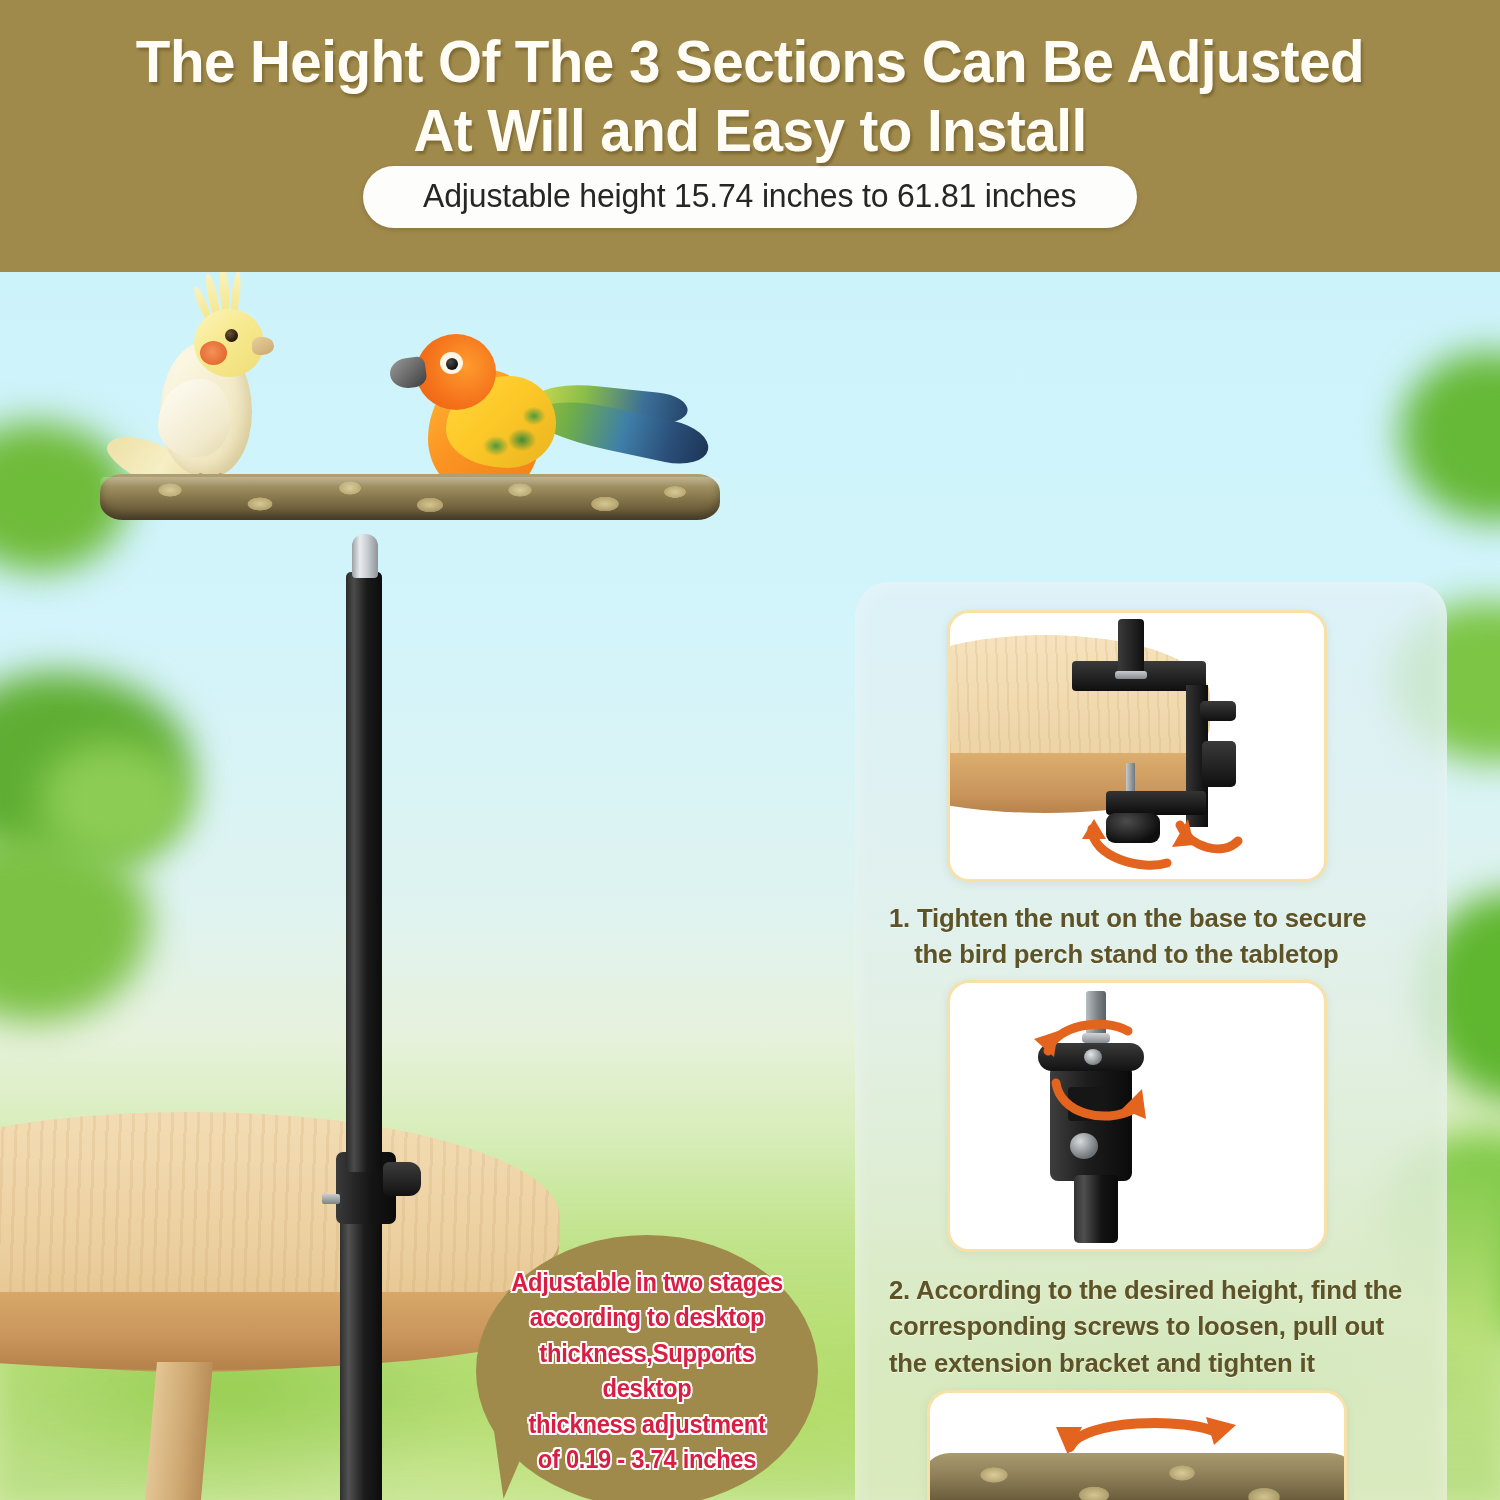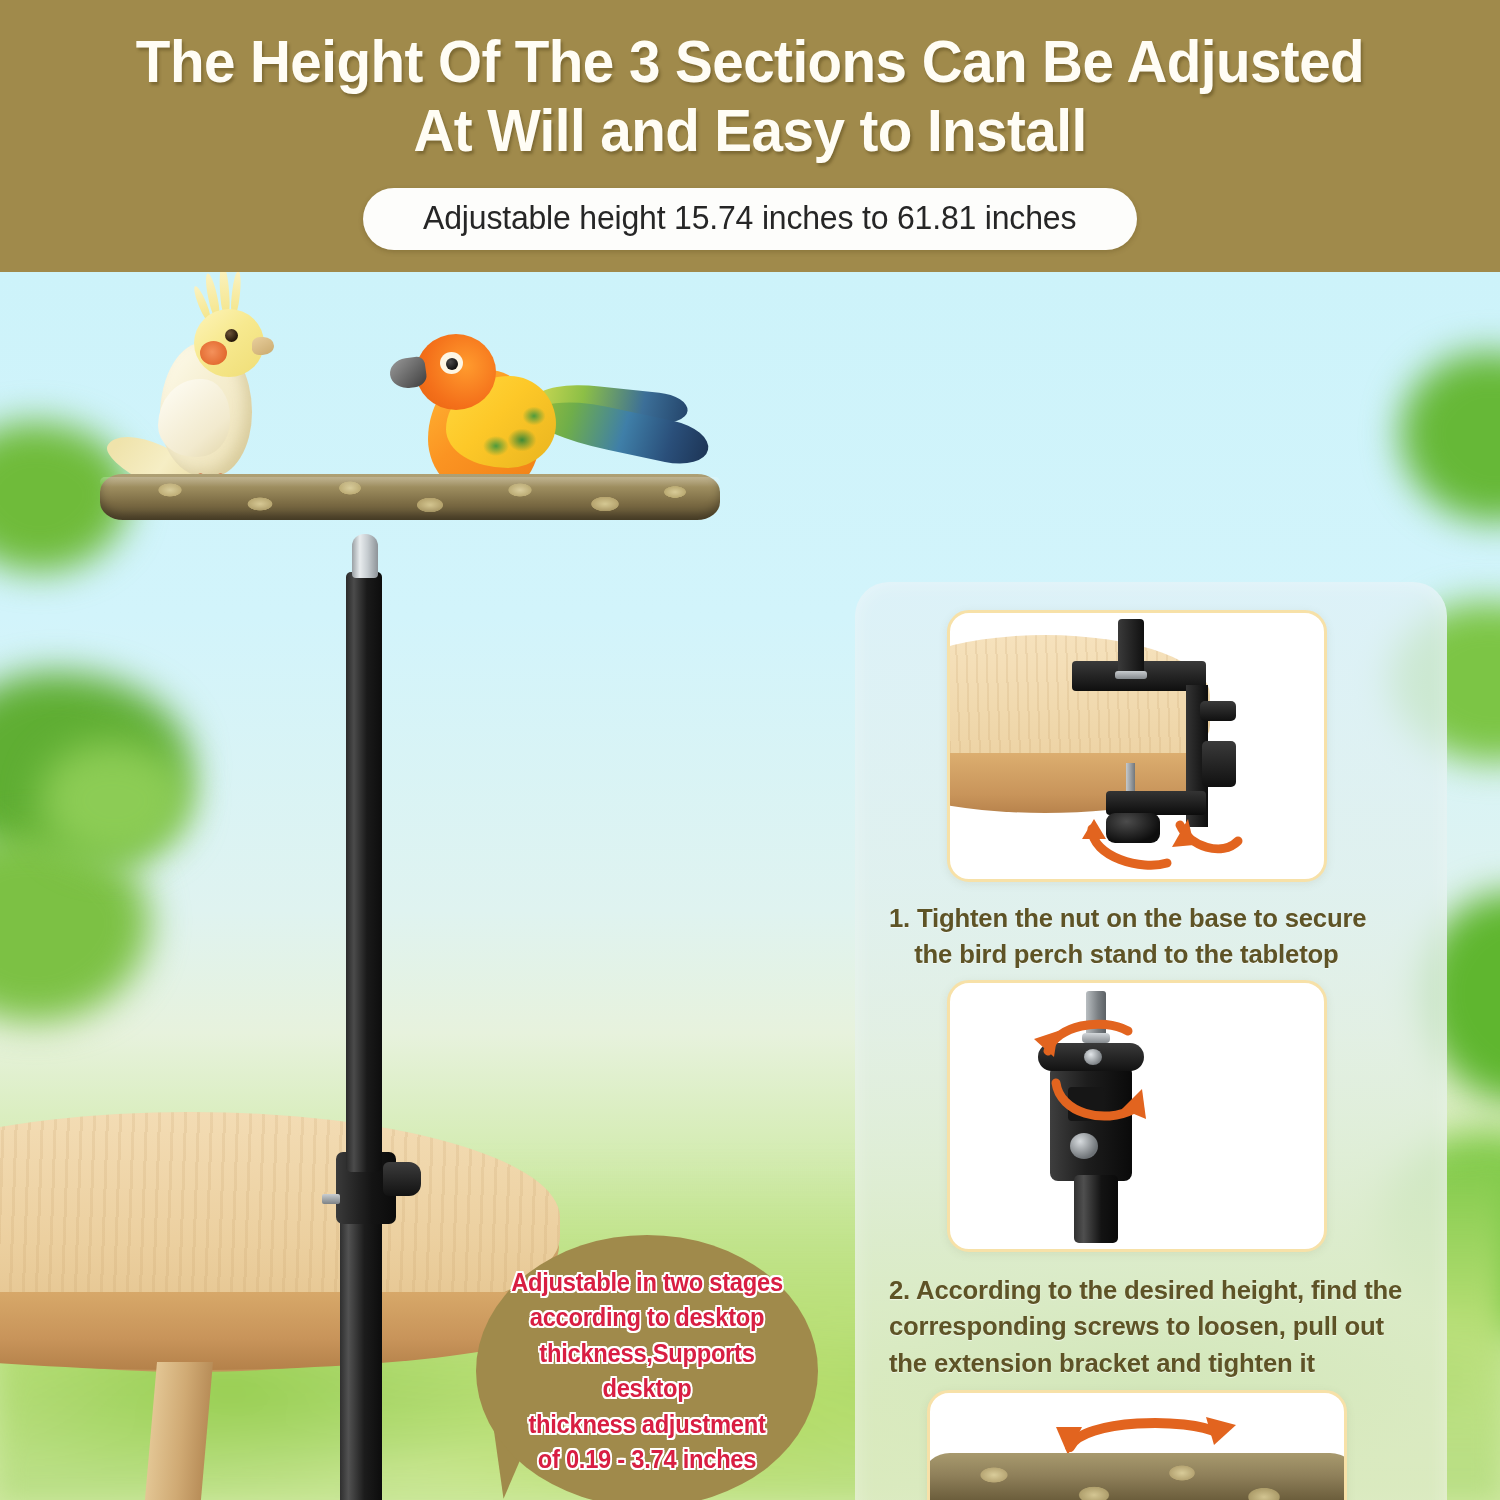--- a/index.html
+++ b/index.html
@@ -23,21 +23,20 @@
     color:#fffdf5;
     font-family:"Liberation Sans", sans-serif;
     font-size:59px; font-weight:bold;
     line-height:1.17;
     letter-spacing:-0.6px;
     transform:scaleX(0.96);
     text-shadow:2px 3px 3px rgba(60,45,10,0.35);
   }
   .header-title .l2 { display:block; }
   .header-pill {
-    margin-top:22px;
     background:#fdfdfb;
     border-radius:40px;
     padding:11px 50px 13px 50px;
     box-shadow:0 2px 5px rgba(70,55,15,0.25);
   }
   .header-pill span {
     display:block;
     font-size:33px; font-weight:normal; color:#262626;
     letter-spacing:-0.2px;
     transform:scaleX(0.97);

